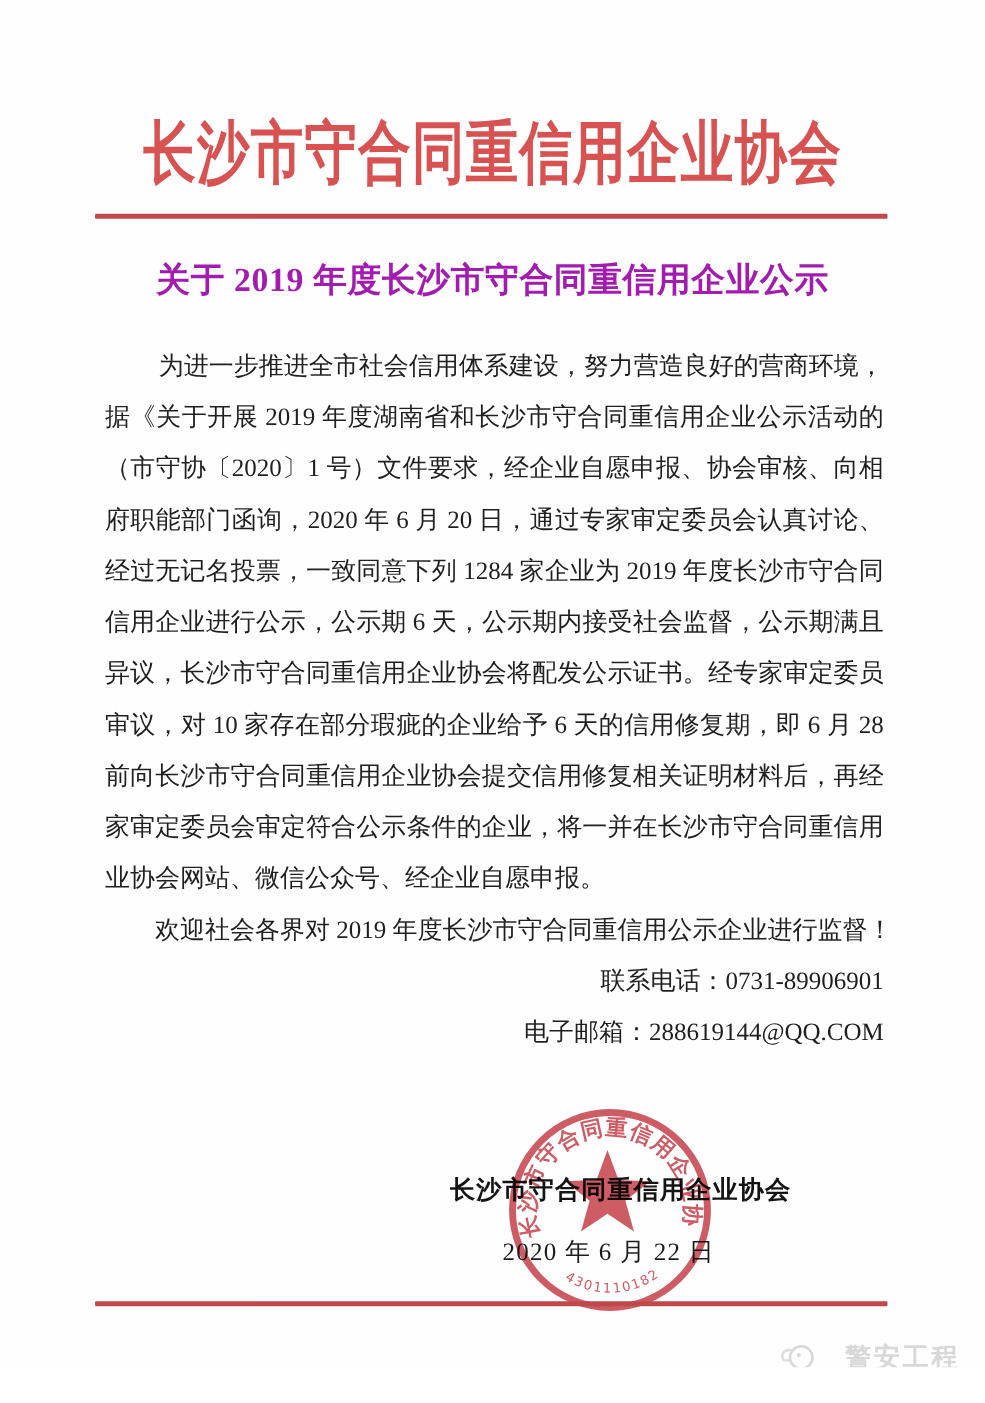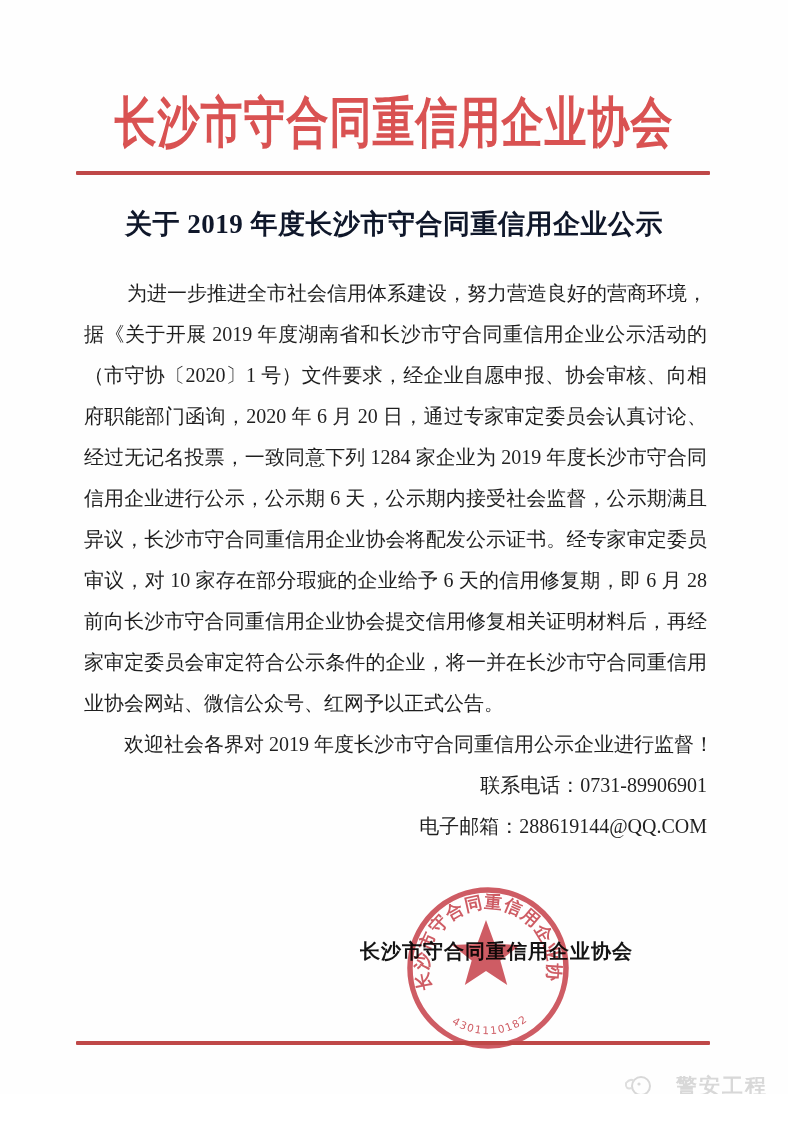--- a/index.html
+++ b/index.html
@@ -23,21 +23,21 @@
   }
   .rule{
     position:absolute;left:76px;width:634px;height:4px;
     background:#bf4848;border-radius:1px;
   }
   .rule-top{top:171px;}
   .rule-bottom{top:1041px;}
   .doc-title{
     position:absolute;top:206px;left:0;right:0;
     text-align:center;
-    font-size:27px;font-weight:bold;color:#0f172a;
+    font-size:27px;font-weight:bold;color:#a21caf;
     letter-spacing:0.5px;
     white-space:nowrap;
   }
   .doc-body{
     position:absolute;top:273px;left:84px;width:623px;
     font-size:20px;line-height:41px;
     color:#1f1f1f;
   }
   .bline{height:41px;white-space:nowrap;}
   .bline.just{
@@ -91,27 +91,28 @@
       <div class="bline just ind">为进一步推进全市社会信用体系建设，努力营造良好的营商环境，根</div>
       <div class="bline just">据《关于开展 2019 年度湖南省和长沙市守合同重信用企业公示活动的通知》</div>
       <div class="bline just">（市守协〔2020〕1 号）文件要求，经企业自愿申报、协会审核、向相关政</div>
       <div class="bline just">府职能部门函询，2020 年 6 月 20 日，通过专家审定委员会认真讨论、核查，</div>
       <div class="bline just">经过无记名投票，一致同意下列 1284 家企业为 2019 年度长沙市守合同重</div>
       <div class="bline just">信用企业进行公示，公示期 6 天，公示期内接受社会监督，公示期满且无</div>
       <div class="bline just">异议，长沙市守合同重信用企业协会将配发公示证书。经专家审定委员会</div>
       <div class="bline just">审议，对 10 家存在部分瑕疵的企业给予 6 天的信用修复期，即 6 月 28 日</div>
       <div class="bline just">前向长沙市守合同重信用企业协会提交信用修复相关证明材料后，再经专</div>
       <div class="bline just">家审定委员会审定符合公示条件的企业，将一并在长沙市守合同重信用企</div>
-      <div class="bline">业协会网站、微信公众号、红网予以正式公告。</div>
+      <div class="bline">业协会网站、微信公众号、经企业自愿申报。</div>
       <div class="bline ind">欢迎社会各界对 2019 年度长沙市守合同重信用公示企业进行监督！</div>
       <div class="bline ind">联系电话：0731-89906901</div>
       <div class="bline ind">电子邮箱：288619144@QQ.COM</div>
     </div>
 
   <div class="signature">长沙市守合同重信用企业协会</div>
+  <div class="sign-date">2020 年 6 月 22 日</div>
 
   <svg class="seal" viewBox="0 0 168 168" xmlns="http://www.w3.org/2000/svg">
     <defs>
       <path id="ringPath" d="M 27.6,104.5 A 60,60 0 1 1 140.4,104.5" fill="none"></path>
       <path id="codePath" d="M 46,138.1 A 66,66 0 0 0 121.9,138.1" fill="none"></path>
     </defs>
     <circle cx="84" cy="84" r="78" fill="none" stroke="#c9454e" stroke-width="5.5"></circle>
     <polygon points="82,36 90.8,59.9 116.2,60.9 96.3,76.6 103.2,101.1 82,87 60.8,101.1 67.7,76.6 47.8,60.9 73.2,59.9" fill="#c9454e"></polygon>
     <text font-size="17.5" font-weight="bold" fill="#c9454e" font-family="Liberation Serif, DejaVu Serif, serif" letter-spacing="1">
       <textPath href="#ringPath" startOffset="0">长沙市守合同重信用企业协会</textPath>

